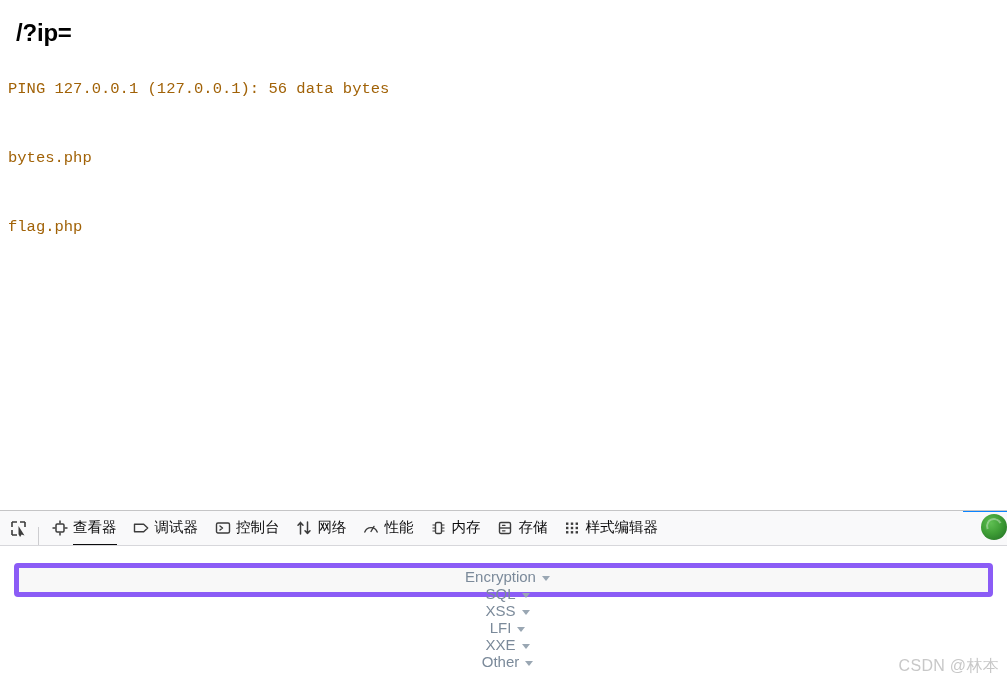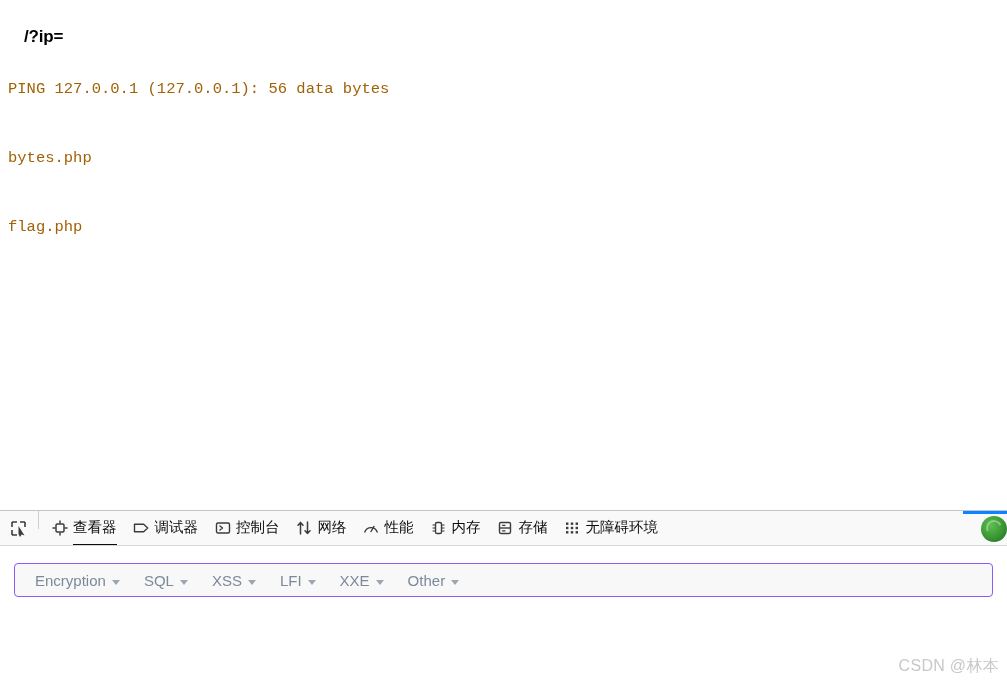--- a/index.html
+++ b/index.html
@@ -23,23 +23,23 @@
     width: 1007px;
     height: 510px;
     background: #ffffff;
     box-sizing: border-box;
     padding: 0;
     overflow: hidden;
   }
   #page-heading {
     font-family: "Liberation Sans", sans-serif;
     font-weight: bold;
-    font-size: 17px;
+    font-size: 24px;
     color: #000000;
-    margin: 16px;
+    margin: 8px;
     padding: 0;
     position: absolute;
     left: 8px;
     top: 11px;
     letter-spacing: -0.2px;
   }
   #ping-output {
     position: absolute;
     left: 8px;
     top: 55px;
@@ -60,21 +60,21 @@
     position: absolute;
     left: 0;
     top: 510px;
     width: 1007px;
     height: 36px;
     background: #f9f9fa;
     border-top: 1px solid #c5c5c6;
     border-bottom: 1px solid #d7d7db;
     box-sizing: border-box;
     display: flex;
-    align-items: flex-start;
+    align-items: flex-end;
     overflow: hidden;
     white-space: nowrap;
   }
   .dt-picker {
     display: flex;
     align-items: center;
     justify-content: center;
     width: 32px;
     height: 34px;
     flex: 0 0 auto;
@@ -166,26 +166,27 @@
     background: #ffffff;
     box-sizing: border-box;
   }
   #hackbar-menu {
     position: absolute;
     left: 14px;
     top: 16px;
     width: 979px;
     height: 34px;
     background: #f8f8f8;
-    border: 1px solid #8b5cf6;
+    border: 5px solid #8b5cf6;
     border-radius: 4px;
     box-sizing: border-box;
     display: flex;
     align-items: center;
     padding-left: 8px;
+    flex-direction: column;
   }
   .hb-menu-item {
     display: flex;
     align-items: center;
     gap: 6px;
     padding: 0 12px;
     height: 32px;
     color: #7b8a9a;
     font-size: 15px;
     font-family: "Liberation Sans", sans-serif;
@@ -317,21 +318,21 @@
             <rect x="11.6" y="2.5" width="2.4" height="2.4"></rect>
           <rect x="2" y="6.8" width="2.4" height="2.4"></rect>
             <rect x="6.8" y="6.8" width="2.4" height="2.4"></rect>
             <rect x="11.6" y="6.8" width="2.4" height="2.4"></rect>
           <rect x="2" y="11.1" width="2.4" height="2.4"></rect>
             <rect x="6.8" y="11.1" width="2.4" height="2.4"></rect>
             <rect x="11.6" y="11.1" width="2.4" height="2.4"></rect>
         </g>
       </svg>
     </span>
-    <span class="dt-label">无障碍环境</span>
+    <span class="dt-label">样式编辑器</span>
   </div>
 
   <div class="dt-right">
     <div id="dt-active-bar"></div>
     <div id="dt-firefox-icon"></div>
   </div>
 </div>
 
 <div id="hackbar">
 

